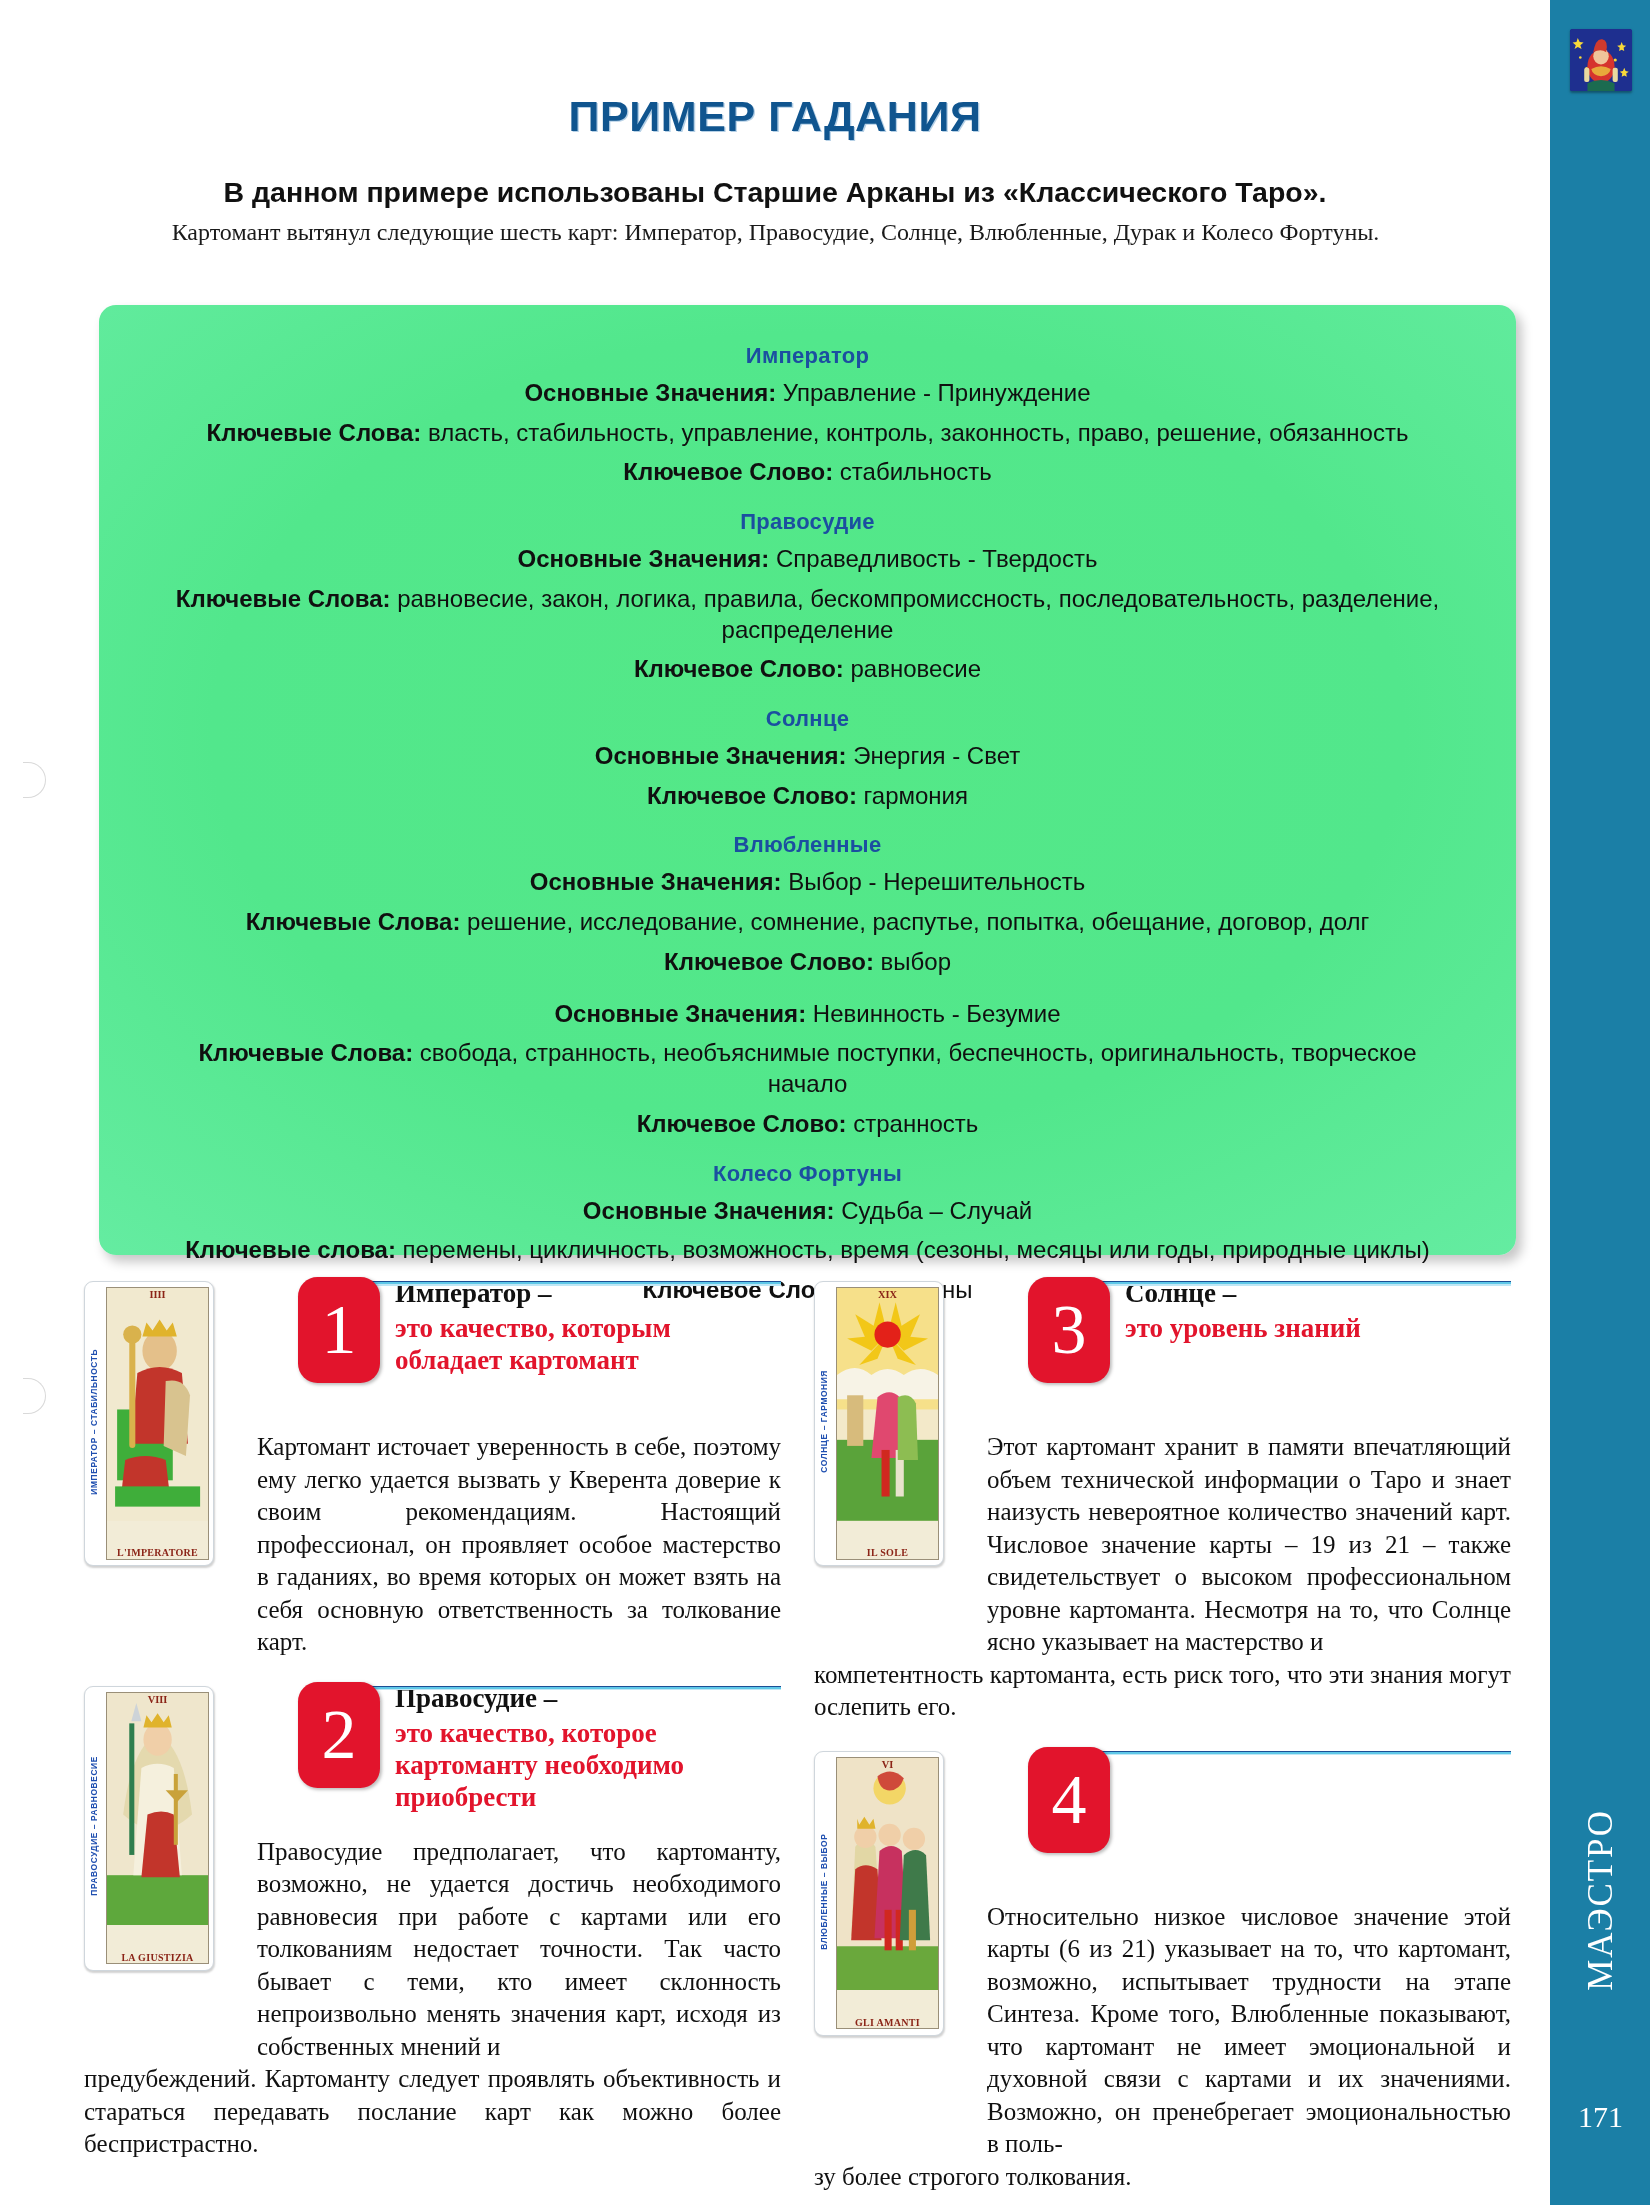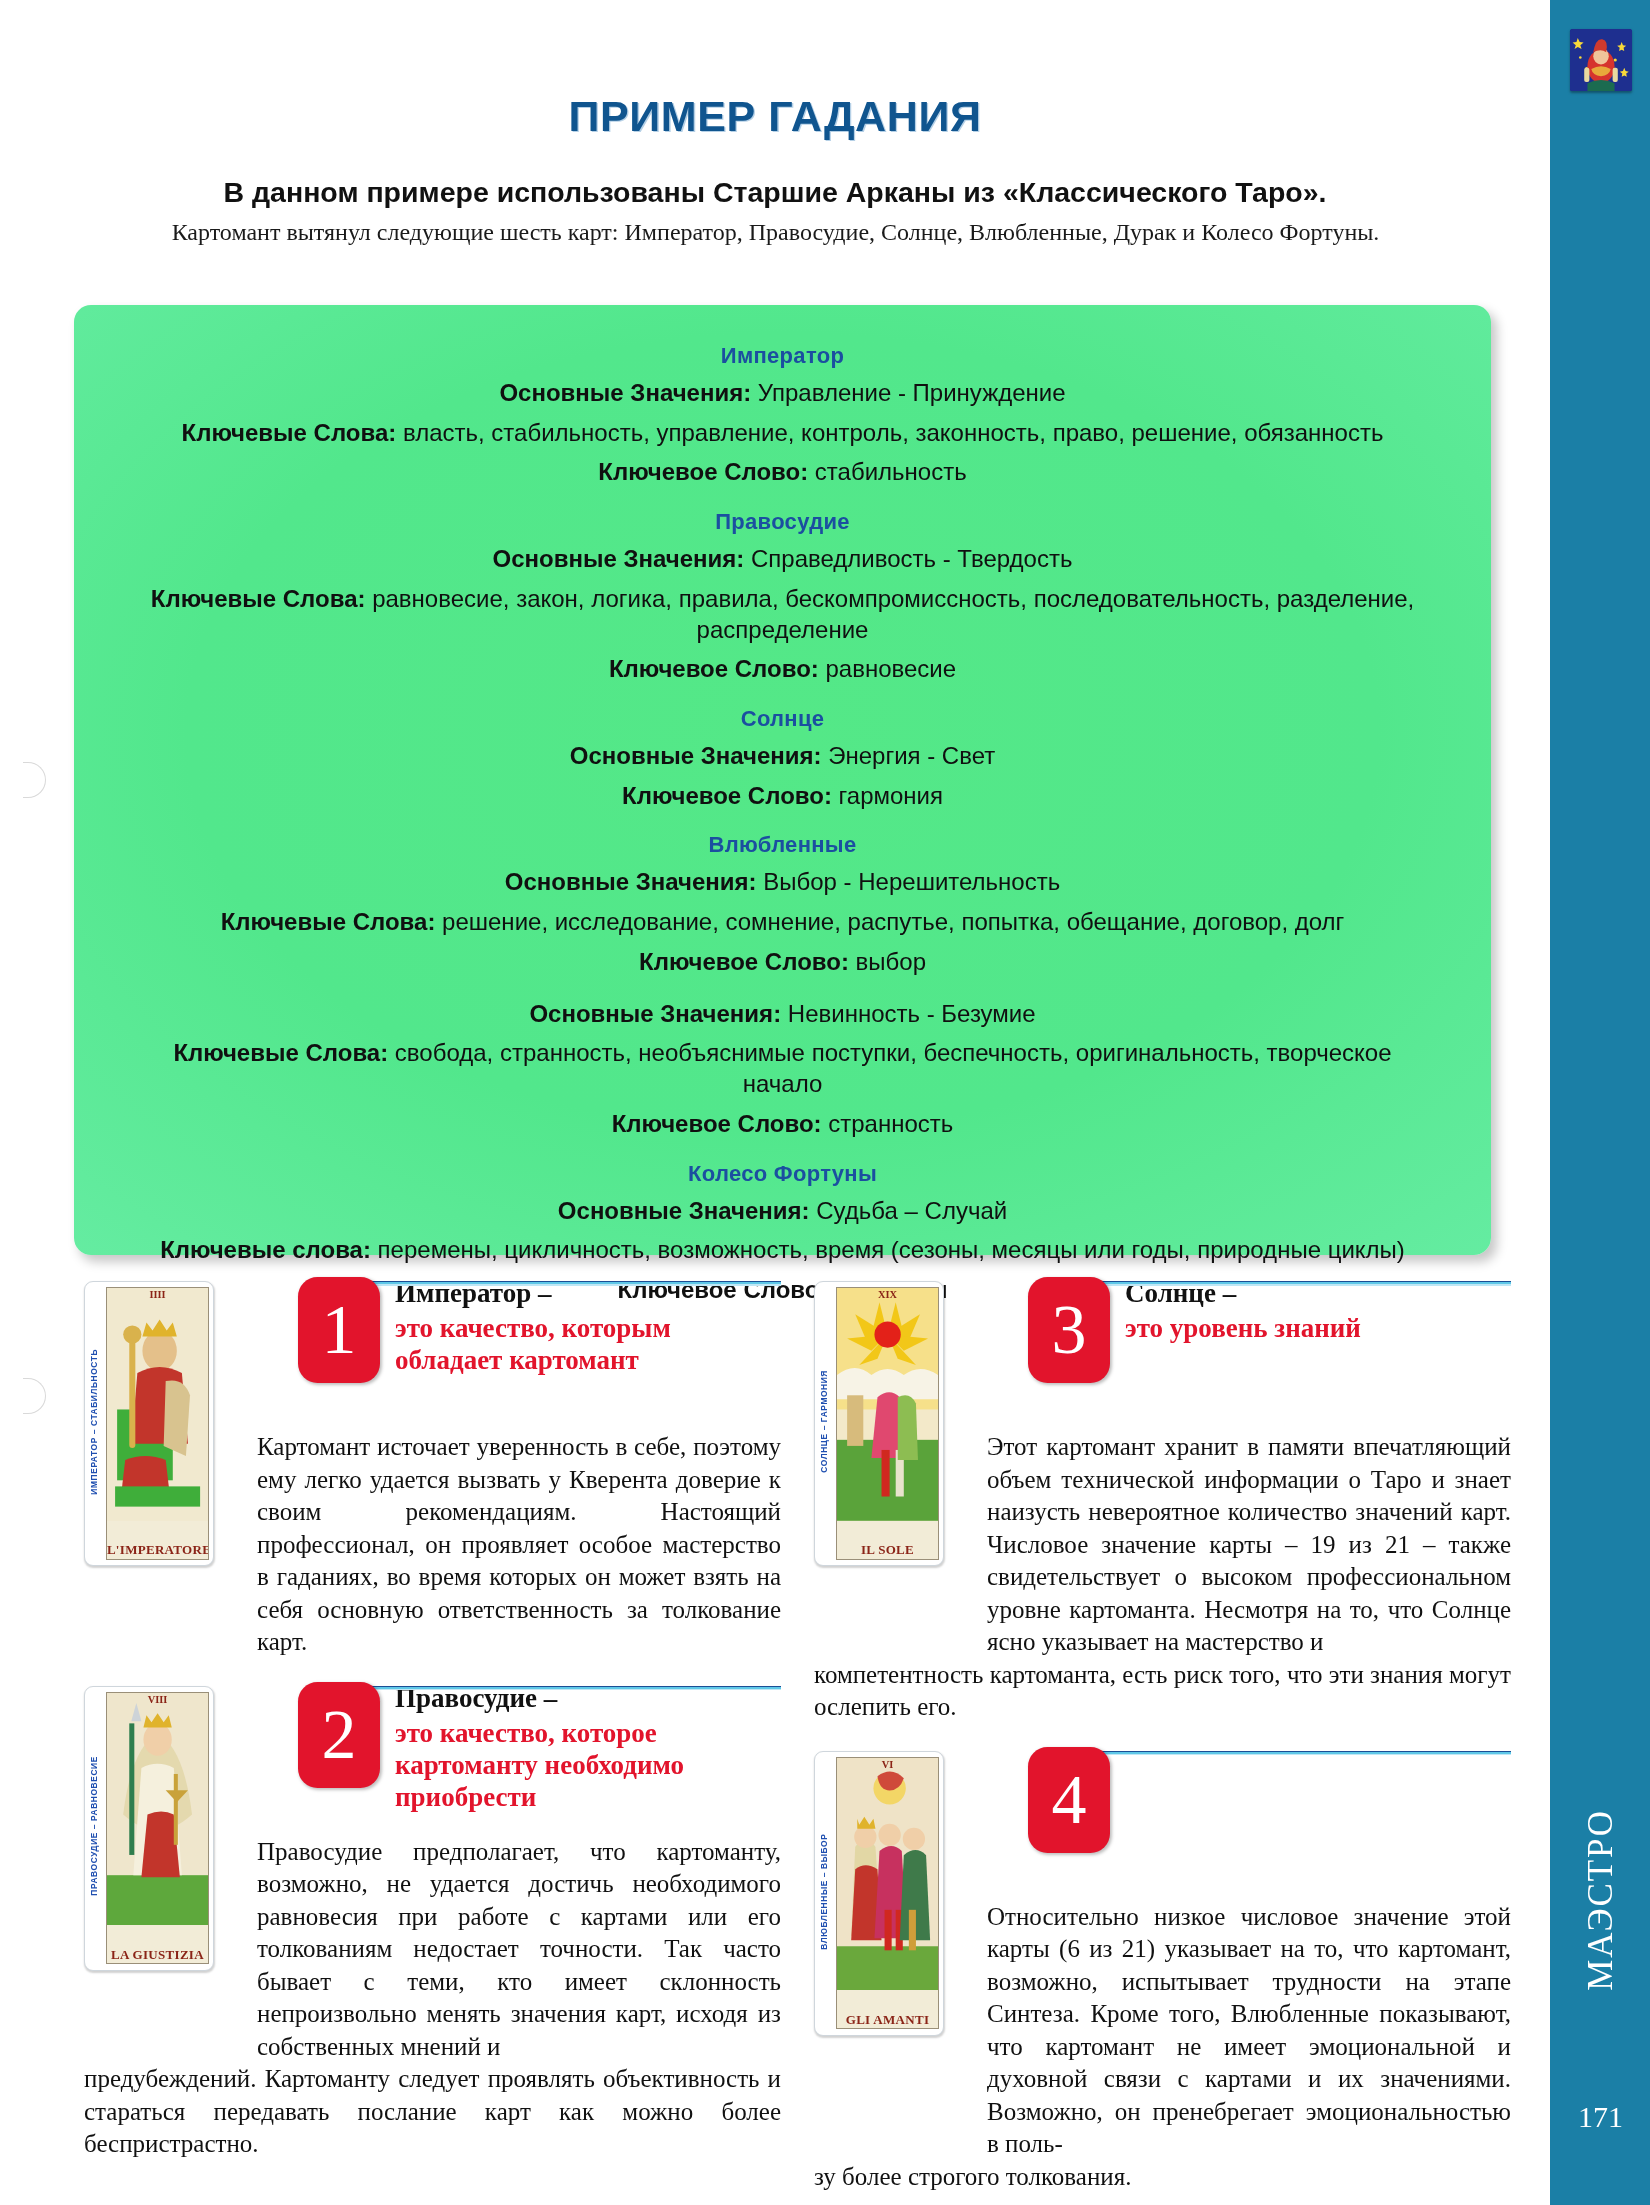--- a/index.html
+++ b/index.html
@@ -92,21 +92,21 @@
     position:absolute;top:217px;left:78px;width:1395px;
     text-align:center;
     font-family:"Liberation Serif", serif;
     font-size:24px;
     line-height:1.33;
     color:#1a1a1a;
   }
 
   
   #green-panel{
-    position:absolute;top:305px;left:74px;
+    position:absolute;top:305px;left:99px;
     width:1417px;height:950px;
     border-radius:17px;
     background:
       radial-gradient(120% 120% at 50% 45%, #54e887 0%, #52e78c 35%, #69eda6 68%, #b9f6d6 92%, #e6fbef 100%);
     box-shadow:5.2px 6.5px 10.4px rgba(0,0,0,.22);
   }
   .cm-block{width:100%;text-align:center;}
   .cm-name{
     font-family:"Liberation Sans", sans-serif;
     font-weight:bold;
@@ -159,21 +159,21 @@
     flex:1;position:relative;border:0.6px solid #9a8f78;overflow:hidden;
     background:#f2ecd7;
   }
   .thumb .roman{
     position:absolute;top:1.3px;left:0;right:0;text-align:center;
     font-family:"Liberation Serif", serif;font-size:10.4px;color:#8b2417;font-weight:bold;
     z-index:3;
   }
   .thumb .ital{
     position:absolute;bottom:0.6px;left:0;right:0;text-align:center;
-    font-family:"Liberation Serif", serif;font-size:13px;color:#8b2417;font-weight:bold;
+    font-family:"Liberation Serif", serif;font-size:10px;color:#8b2417;font-weight:bold;
     letter-spacing:0.3px;z-index:3;background:rgba(242,236,215,.85);
   }
   .thumb .scene{position:absolute;inset:0;}
 
   .badge{
     position:absolute;left:214px;top:-3.9px;
     width:82px;height:106px;
     background:#e2142c;
     border-radius:19.5px;
     color:#fff;

